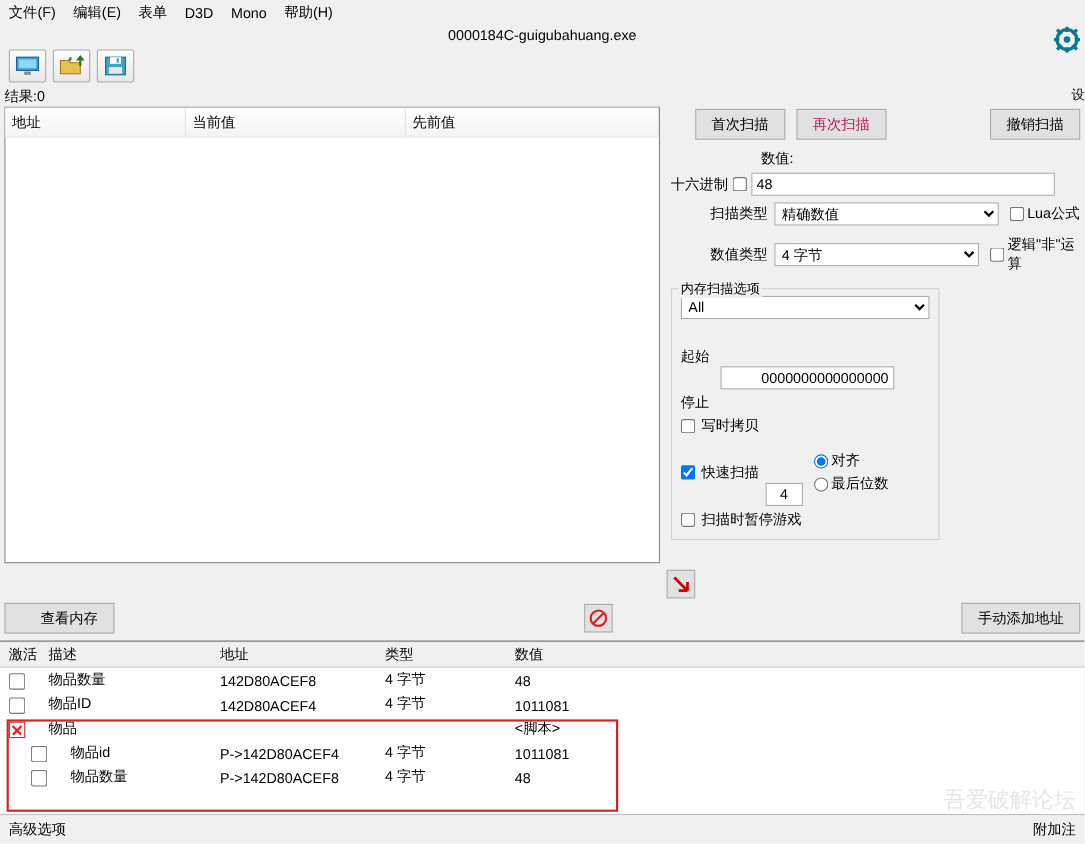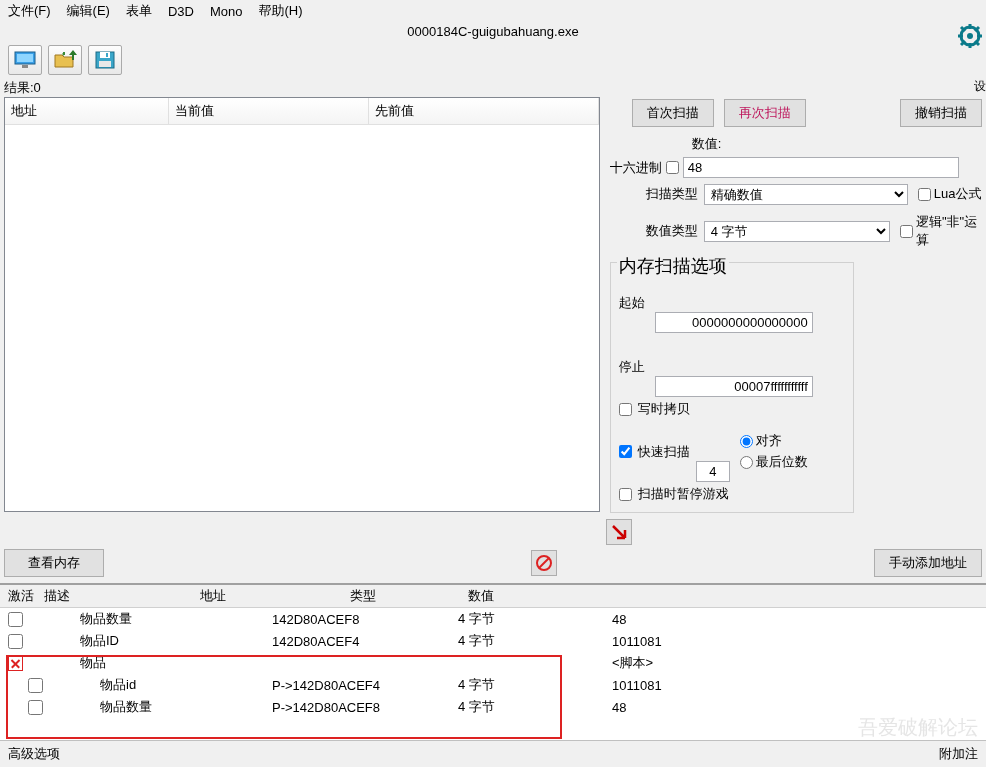--- a/index.html
+++ b/index.html
@@ -13,45 +13,45 @@
 .tbtn { width: 34px; height: 30px; border: 1px solid #aaa; background: linear-gradient(#fdfdfd,#e8e8e8); display: flex; align-items: center; justify-content: center; cursor: pointer; border-radius: 2px; }
 .results-label { padding: 0 4px; font-size: 13px; }
 .main-area { display: flex; gap: 10px; padding: 0 4px; }
 .scan-list { border: 1px solid #828790; background: #fff; width: 602px; height: 415px; }
 .scan-list-header { display: flex; background: #fff; border-bottom: 1px solid #e0e0e0; }
 .scan-list-header .col { padding: 4px 6px; border-right: 1px solid #e0e0e0; background: linear-gradient(#fff,#f4f4f4); }
 .col-addr { width: 164px; }
 .col-cur { width: 200px; }
 .col-prev { flex: 1; }
 .right-panel { flex: 1; padding-top: 2px; }
-.btn { border: 1px solid #adadad; background: #e1e1e1; padding: 4px 14px; cursor: pointer; font-size: 13px; }
+.btn { border: 1px solid #adadad; background: #e1e1e1; padding: 4px 14px; cursor: pointer; font-size: 13px; text-align: right; }
 .btn:disabled, .btn.disabled { color: #be185d; }
 .scan-buttons { display: flex; gap: 10px; margin-bottom: 8px; margin-left: 22px; }
 .scan-buttons .spacer { flex: 1; }
 .form-row { display: flex; align-items: center; gap: 4px; margin: 4px 0; }
 .label { min-width: 60px; text-align: right; margin-right: 2px; margin-left: 28px; }
 input[type=text] { border: 1px solid #abadb3; padding: 2px 4px; background: #fff; }
 select { border: 1px solid #abadb3; padding: 1px 2px; background: #fff; }
 .mem-box { border: 1px solid #d0d0d0; padding: 6px 8px; margin-top: 6px; width: 244px; position: relative; }
-.mem-box .legend { position: absolute; top: -9px; left: 6px; background: #f0f0f0; padding: 0 2px; font-size: 18px; }
+.mem-box .legend { position: absolute; top: -9px; left: 6px; background: #f0f0f0; padding: 0 2px; font-size: 12px; }
 .chk { display: flex; align-items: center; gap: 3px; margin: 3px 0; }
 .chk input { margin: 0; }
 .mem-row { display: flex; align-items: center; gap: 6px; margin: 3px 0; }
 .mem-row input[type=text] { text-align: right; width: 158px; margin-top: 40px; }
 .below-row { display: flex; align-items: center; margin-top: 6px; padding: 0 4px; gap: 6px; }
 .arrow-btn { width: 26px; height: 26px; border: 1px solid #adadad; background: #e1e1e1; display: flex; align-items: center; justify-content: center; cursor: pointer; }
 .action-row { display: flex; align-items: center; margin-top: 4px; padding: 0 4px; }
 .addr-list { border-top: 2px solid #a0a0a0; margin-top: 6px; background: #fff; height: 190px; position: relative; }
 .addr-header { display: flex; padding: 2px 8px; background: #f0f0f0; border-bottom: 1px solid #d0d0d0; }
 .addr-header span:nth-child(1){ width:36px; }
 .addr-header span:nth-child(2){ width:156px; }
 .addr-header span:nth-child(3){ width:150px; }
 .addr-header span:nth-child(4){ width:118px; }
 .addr-header span:nth-child(5){ width:120px; }
-.addr-row { display: flex; padding: 2px 8px; align-items: center; gap: 36px; }
+.addr-row { display: flex; padding: 2px 8px; align-items: flex-end; }
 .addr-row .cb { width:36px; display:flex; align-items:center; }
 .addr-row .cb input { width:15px; height:15px; }
 .addr-row .desc { width:156px; }
 .addr-row .adr { width:150px; }
 .addr-row .typ { width:118px; }
 .addr-row .val { width:120px; }
 .indent1 .desc { padding-left: 20px; }
 .indent1 .cb { padding-left: 20px; }
 .red-box { position: absolute; border: 2px solid #d22; left: 6px; top: 70px; width: 556px; height: 84px; pointer-events: none; }
 .red-x { display:inline-block; width:15px; height:15px; border:1px solid #d22; position:relative; }
@@ -162,27 +162,27 @@
       <select style="width:204px"><option>4 字节</option></select>
       <div class="chk" style="margin-left:6px">
           <input type="checkbox" style="">
           <span>逻辑"非"运算</span>
         </div>
     </div>
 
     <div style="display:flex; gap:8px; margin-top:4px;">
       <div class="mem-box">
         <span class="legend">内存扫描选项</span>
+        <select style="width:226px"><option>All</option></select>
         <div class="mem-row">
             <span style="width:30px">起始</span>
             <input type="text" value="0000000000000000" style="">
           </div>
         <div class="mem-row">
             <span style="width:30px">停止</span>
-            <input type="text" value="00007fffffffffff" style="">
           </div>
         <div class="mem-row">
             <input type="checkbox" style="">
             <span>写时拷贝</span>
           </div>
         <div class="mem-row">
           <input type="checkbox" checked="" style="">
             <span>快速扫描</span>
           <input type="text" style="width: 34px; text-align: center;" value="4">
           <div style="margin-left:4px">

